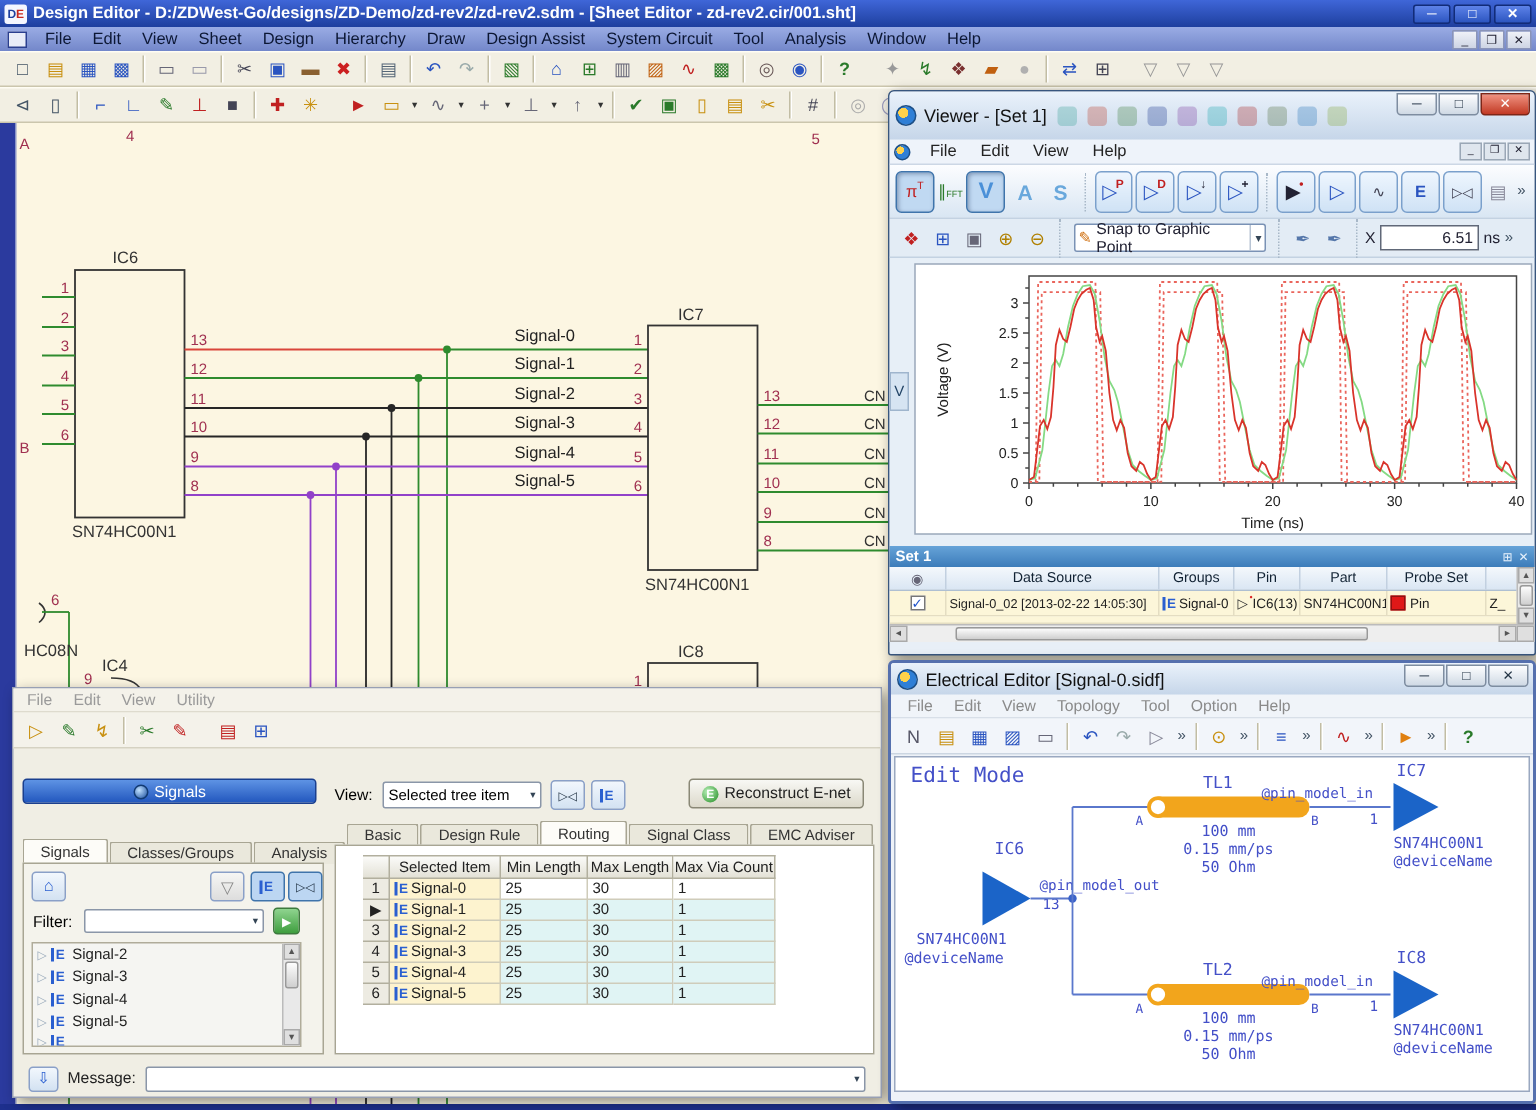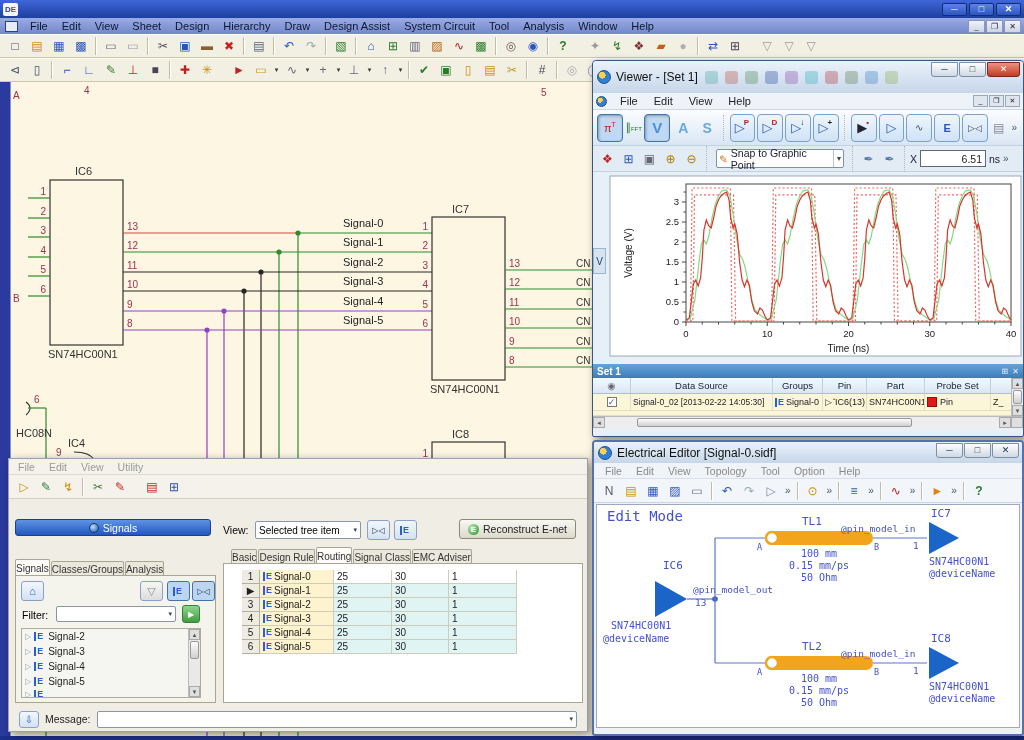--- a/index.html
+++ b/index.html
@@ -107,21 +107,21 @@
 .cb-close{margin-left:auto;width:17px;height:14px;background:#e9e7dd;border:1px solid #a8a492;font-size:8px;
   line-height:12px;text-align:center;color:#444}
 .cb-menubar{height:16px;background:#f4f2ea;display:flex;align-items:center;font-size:10.5px;color:#9a9a9a;padding:0 2px;border-bottom:1px solid #dedbce}
 .cb-menubar .menu-item{padding:0 7px}
 .cb-tb{height:24px;background:#f4f2ea;border-bottom:1px solid #d5d2c2;display:flex;align-items:center;padding:0 4px}
 .cb-body{position:absolute;left:0;top:58px;right:0;bottom:0}
 .catbtn{position:absolute;left:6px;width:196px;height:17px;border:1px solid #7a88a8;border-radius:3px;
   font-size:10.5px;display:flex;align-items:center;justify-content:center;gap:4px;background:linear-gradient(#fafaf8,#dddacd);color:#222}
 .catbtn.active{background:linear-gradient(#5e93e4,#2257be);color:#fff;border-color:#1a3f8e}
 .cat-ico{width:10px;height:10px;border-radius:50%;background:radial-gradient(circle at 35% 35%,#bfe0ff,#1b4f9e);border:1px solid #123a72}
-.tab{display:inline-flex;align-items:center;padding:0 0;height:15px;background:#eae8dc;border:1px solid #a8a593;
+.tab{display:inline-flex;align-items:center;padding:0 11px;height:15px;background:#eae8dc;border:1px solid #a8a593;
   border-bottom:none;font-size:10px;color:#333;border-radius:2px 2px 0 0;margin-right:1px}
 .tab.active{background:#fdfcf8;height:17px;position:relative;top:0px;font-size:10px}
 .panelbox{position:absolute;border:1px solid #a8a593;background:#f4f3ec}
 .tbtn{width:23px;height:20px;border:1px solid #8aa0c8;border-radius:3px;background:linear-gradient(#f2f7fd,#d3e2f2);
   display:flex;align-items:center;justify-content:center;font-size:11px}
 .tbtn.blue{background:#bcd6f2;border-color:#3f74ab}
 .combo{border:1px solid #8a96a8;background:#fff;display:flex;align-items:center;font-size:10px;padding:0 3px;border-radius:2px}
 .combo .dd{margin-left:auto;font-size:7px;color:#345}
 .treelist{position:absolute;background:#f5f5f2;border:1px solid #b0ac9a;overflow:hidden}
 .treeitem{height:15px;display:flex;align-items:center;font-size:10px;color:#222;padding-left:3px;gap:3px}
@@ -144,20 +144,21 @@
   color:#fff;font-size:8px;font-weight:bold;display:flex;align-items:center;justify-content:center}
 .ovf{font-size:10px;color:#456;margin:0 3px}
 </style>
 </head>
 <body>
 
 <div class="screen">
 
   <div class="mw-titlebar">
     <span class="mw-icon">D<b>E</b></span>
+    <span>Design Editor - D:/ZDWest-Go/designs/ZD-Demo/zd-rev2/zd-rev2.sdm - [Sheet Editor - zd-rev2.cir/001.sht]</span>
     <span class="mw-btns">
       <span class="wbtn">─</span>
       <span class="wbtn">□</span>
       <span class="wbtn">✕</span>
     </span>
   </div>
   <div class="mw-menubar">
     <span class="mdi-icon"></span>
     <span id="main-menu-items"><span class="menu-item">File</span><span class="menu-item">Edit</span><span class="menu-item">View</span><span class="menu-item">Sheet</span><span class="menu-item">Design</span><span class="menu-item">Hierarchy</span><span class="menu-item">Draw</span><span class="menu-item">Design Assist</span><span class="menu-item">System Circuit</span><span class="menu-item">Tool</span><span class="menu-item">Analysis</span><span class="menu-item">Window</span><span class="menu-item">Help</span></span>
     <span class="mdi-ctrls">
@@ -436,20 +437,27 @@
         </span>
         <div style="position: absolute; left: 222px; top: 30px; display: flex; align-items: flex-end;">
           <span class="tab">Basic</span>
           <span class="tab">Design Rule</span>
           <span class="tab active">Routing</span>
           <span class="tab">Signal Class</span>
           <span class="tab">EMC Adviser</span>
         </div>
         <div class="panelbox" style="left: 214px; top: 46px; width: 360px; height: 140px; background: rgb(255, 255, 255);">
           <div class="cbt" style="left: 18px; top: 6px;">
+            <div class="cbt-h">
+              <span class="cbt-hc" style="width: 18px;"></span>
+              <span class="cbt-hc" style="width: 74px;">Selected Item</span>
+              <span class="cbt-hc" style="width: 58px;">Min Length</span>
+              <span class="cbt-hc" style="width: 57px;">Max Length</span>
+              <span class="cbt-hc" style="width: 68px;">Max Via Count</span>
+            </div>
             <div class="cbt-r">
               <span class="cbt-c numc" style="width: 18px;">1</span>
               <span class="cbt-c itemc" style="width: 74px;">
                 <span class="eico">E</span>
                 <span>Signal-0</span>
               </span>
               <span class="cbt-c" style="width: 58px; background: rgb(255, 255, 255);">25</span>
               <span class="cbt-c" style="width: 57px; background: rgb(255, 255, 255);">30</span>
               <span class="cbt-c" style="width: 68px; background: rgb(255, 255, 255);">1</span>
             </div>

